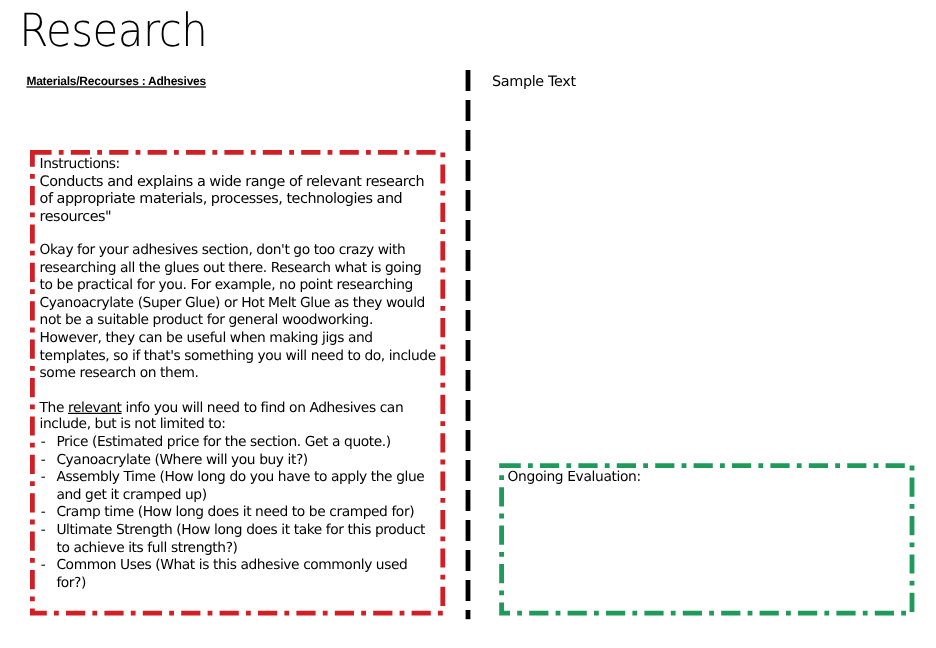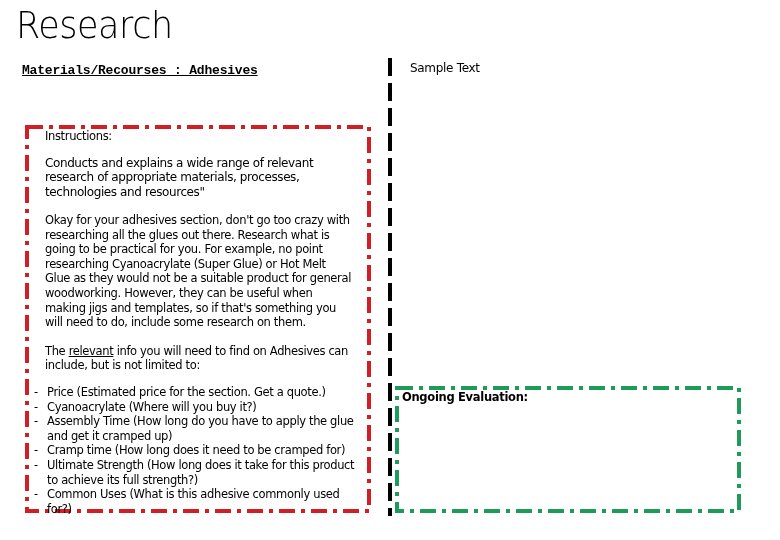--- a/index.html
+++ b/index.html
@@ -24,23 +24,23 @@
       font-size: 38px;
       letter-spacing: -0.5px;
       line-height: 1;
       transform: scaleX(0.92);
       transform-origin: left top;
     }
     .subheading {
       position: absolute;
       left: 22px;
       top: 63px;
-      font-family: Liberation Mono, monospace;
+      font-family: Liberation Sans, sans-serif;
       font-weight: bold;
-      font-size: 13px;
+      font-size: 10px;
       text-decoration: underline;
       letter-spacing: -0.2px;
     }
     .divider {
       position: absolute;
       left: 388px;
       top: 58px;
       width: 4px;
       height: 458px;
       background: repeating-linear-gradient(to bottom, #000 0 18px, transparent 18px 25px);
@@ -62,36 +62,35 @@
       width: 100%; height: 100%;
       overflow: visible;
     }
     .instructions-box {
       left: 25px;
       top: 125px;
       width: 346px;
       height: 388px;
     }
     .eval-box {
-      left: 395px;
+      left: 416px;
       top: 386px;
       width: 346px;
       height: 127px;
-      font-weight: bold;
     }
     .box-content {
       position: absolute;
       left: 8px;
       top: 2px;
       right: 6px;
       font-size: 11.5px;
       line-height: 14.6px;
       letter-spacing: -0.35px;
     }
-    .box-content p { margin: 12px; }
+    .box-content p { margin: 0; }
     .inst-label { margin-top: 2px !important; }
     .inst-quote {
       font-size: 12px;
       line-height: 14.5px;
       letter-spacing: -0.4px;
     }
     .para { margin-top: 14px !important; }
     .para2 { margin-top: 14px !important; }
     .u { text-decoration: underline; }
     ul.reqs {

